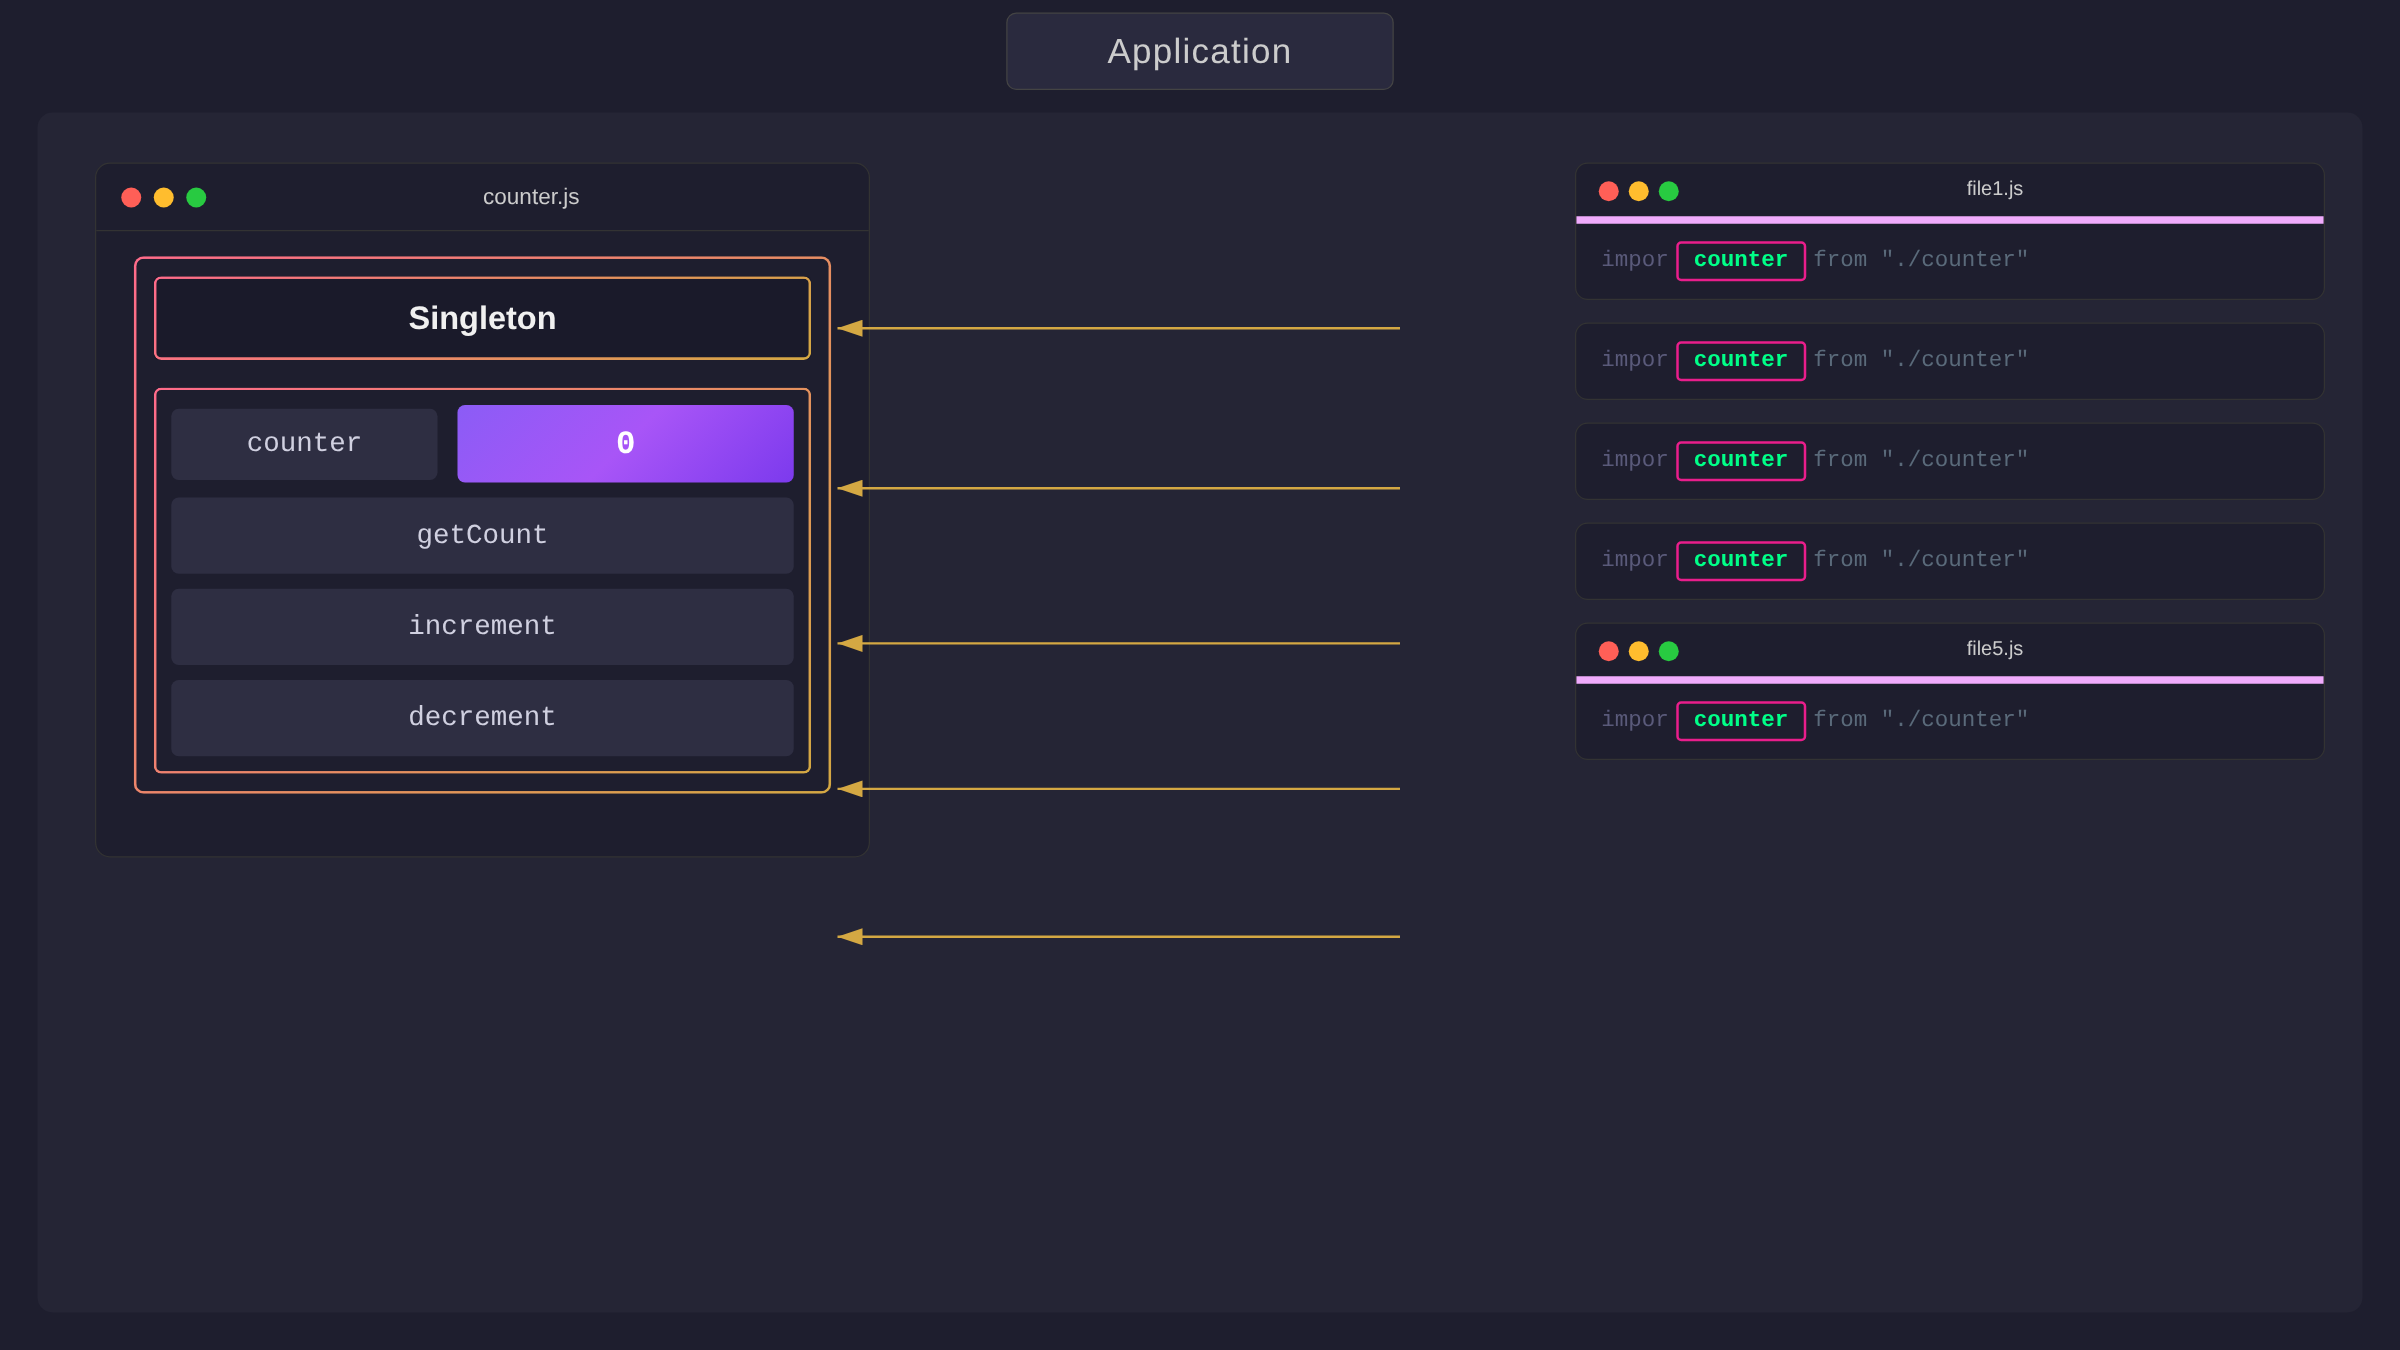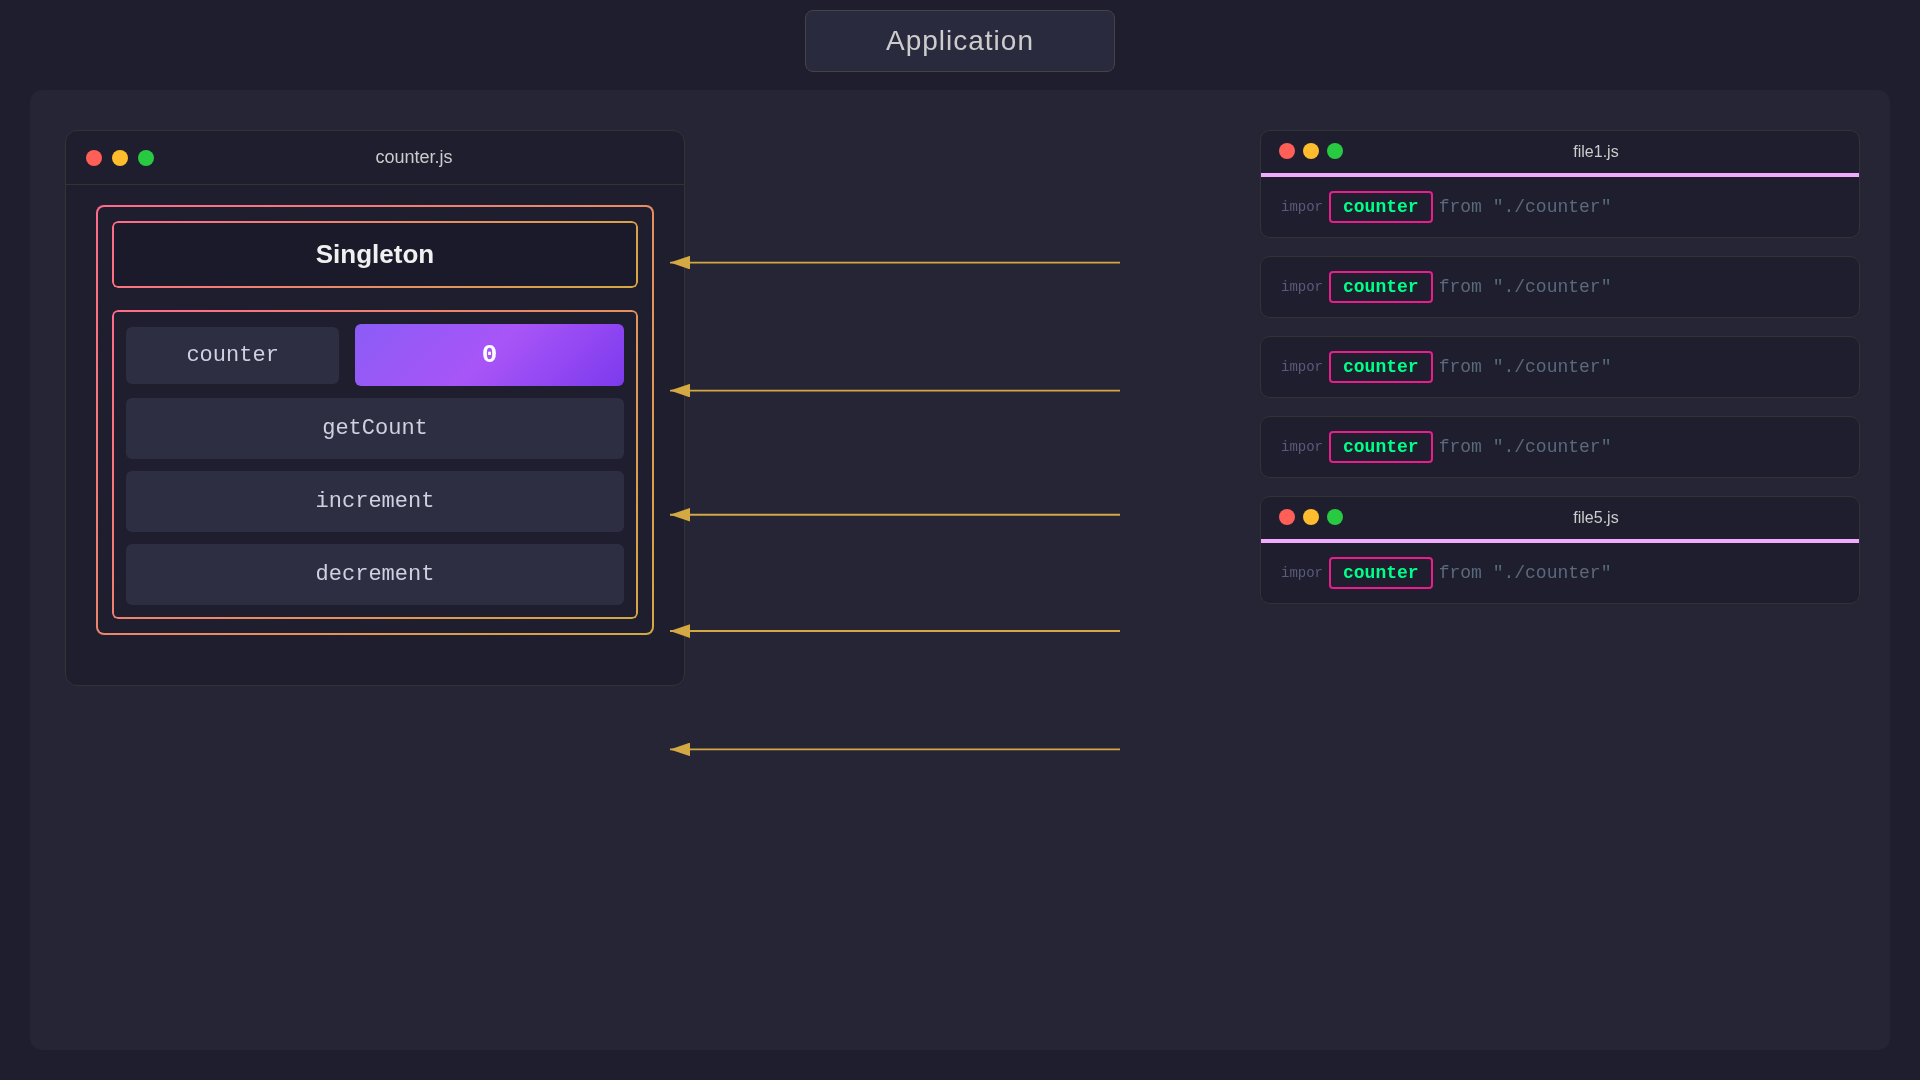--- a/index.html
+++ b/index.html
@@ -54,21 +54,21 @@
       display: flex;
       flex-direction: row;
       align-items: flex-start;
       gap: 0;
     }
 
     
     .left-panel {
       position: absolute;
       top: 40px;
-      left: 35px;
+      left: 46px;
       width: 620px;
       background: #1e1e2e;
       border-radius: 12px;
       border: 1.5px solid #333;
       padding-bottom: 30px;
     }
     .window-titlebar {
       display: flex;
       align-items: center;
       padding: 16px 20px;
@@ -161,41 +161,41 @@
 
     .file-window {
       background: #1e1e2e;
       border-radius: 10px;
       border: 1.5px solid #333;
       padding: 0;
       overflow: hidden;
     }
     .file-titlebar {
       display: flex;
-      align-items: flex-start;
+      align-items: flex-end;
       padding: 12px 18px;
-      border-bottom: 4px solid #f0abfc;
+      border-bottom: 6px solid #f0abfc;
       gap: 8px;
     }
     .file-title {
       color: #ccc;
       font-size: 16px;
       font-family: Arial, sans-serif;
       margin-left: auto;
       margin-right: auto;
     }
     .file-content {
       padding: 14px 20px;
       display: flex;
       align-items: center;
       gap: 0;
     }
     .import-text-dim {
       color: #5a5a7a;
-      font-size: 14px;
+      font-size: 18px;
       font-family: 'Courier New', monospace;
     }
     .counter-badge {
       background: #1e1e2e;
       border: 2px solid #e91e8c;
       border-radius: 4px;
       padding: 4px 12px;
       margin: 0 6px;
     }
     .counter-badge-text {

